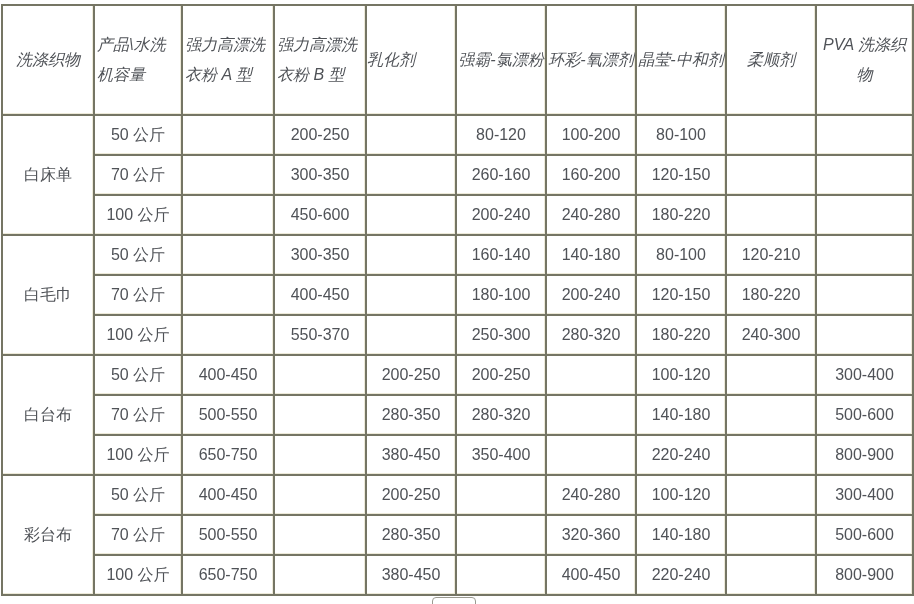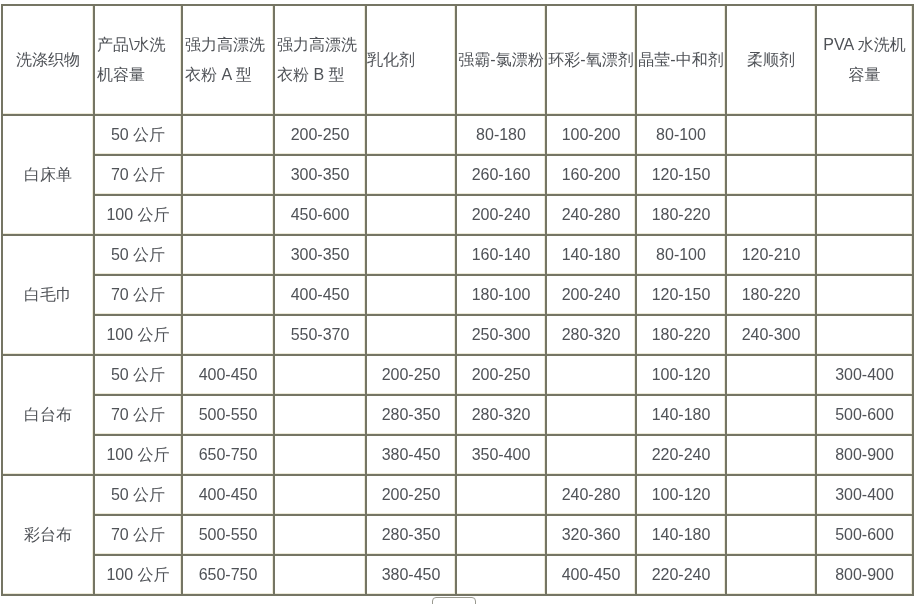--- a/index.html
+++ b/index.html
@@ -32,21 +32,21 @@
     font-weight: normal;
     font-size: 16px;
     text-align: center;
     vertical-align: middle;
     padding: 0;
     overflow: hidden;
     white-space: normal;
   }
   .dosage-table thead tr { height: 110px; }
   .dosage-table tbody tr { height: 40px; }
-  .dosage-table th { line-height: 30px; }
+  .dosage-table th { line-height: 30px; font-style: italic; }
   
   .dosage-table th.c1,
   .dosage-table th.c2,
   .dosage-table th.c3 { text-align: left; padding-left: 2px; }
   .dosage-table th.c4 { text-align: left; padding-left: 0; margin-top: 44px; }
   .cutoff-button {
     position: absolute;
     left: 432px;
     top: 597px;
     width: 42px;
@@ -77,31 +77,31 @@
       <tr id="header-row">
           <th class="c0">洗涤织物</th>
           <th class="c1">产品\水洗机容量</th>
           <th class="c2">强力高漂洗衣粉 A 型</th>
           <th class="c3">强力高漂洗衣粉 B 型</th>
           <th class="c4">乳化剂</th>
           <th class="c5">强霸-氯漂粉</th>
           <th class="c6">环彩-氧漂剂</th>
           <th class="c7">晶莹-中和剂</th>
           <th class="c8">柔顺剂</th>
-          <th class="c9">PVA 水洗机容量</th>
+          <th class="c9">PVA 洗涤织物</th>
         </tr>
     </thead>
     <tbody id="table-body">
         <tr>
           <td rowspan="3">白床单</td>
           <td>50 公斤</td>
           <td></td>
           <td>200-250</td>
           <td></td>
-          <td>80-180</td>
+          <td>80-120</td>
           <td>100-200</td>
           <td>80-100</td>
           <td></td>
           <td></td>
         </tr>
         <tr>
           <td>70 公斤</td>
           <td></td>
           <td>300-350</td>
           <td></td>

